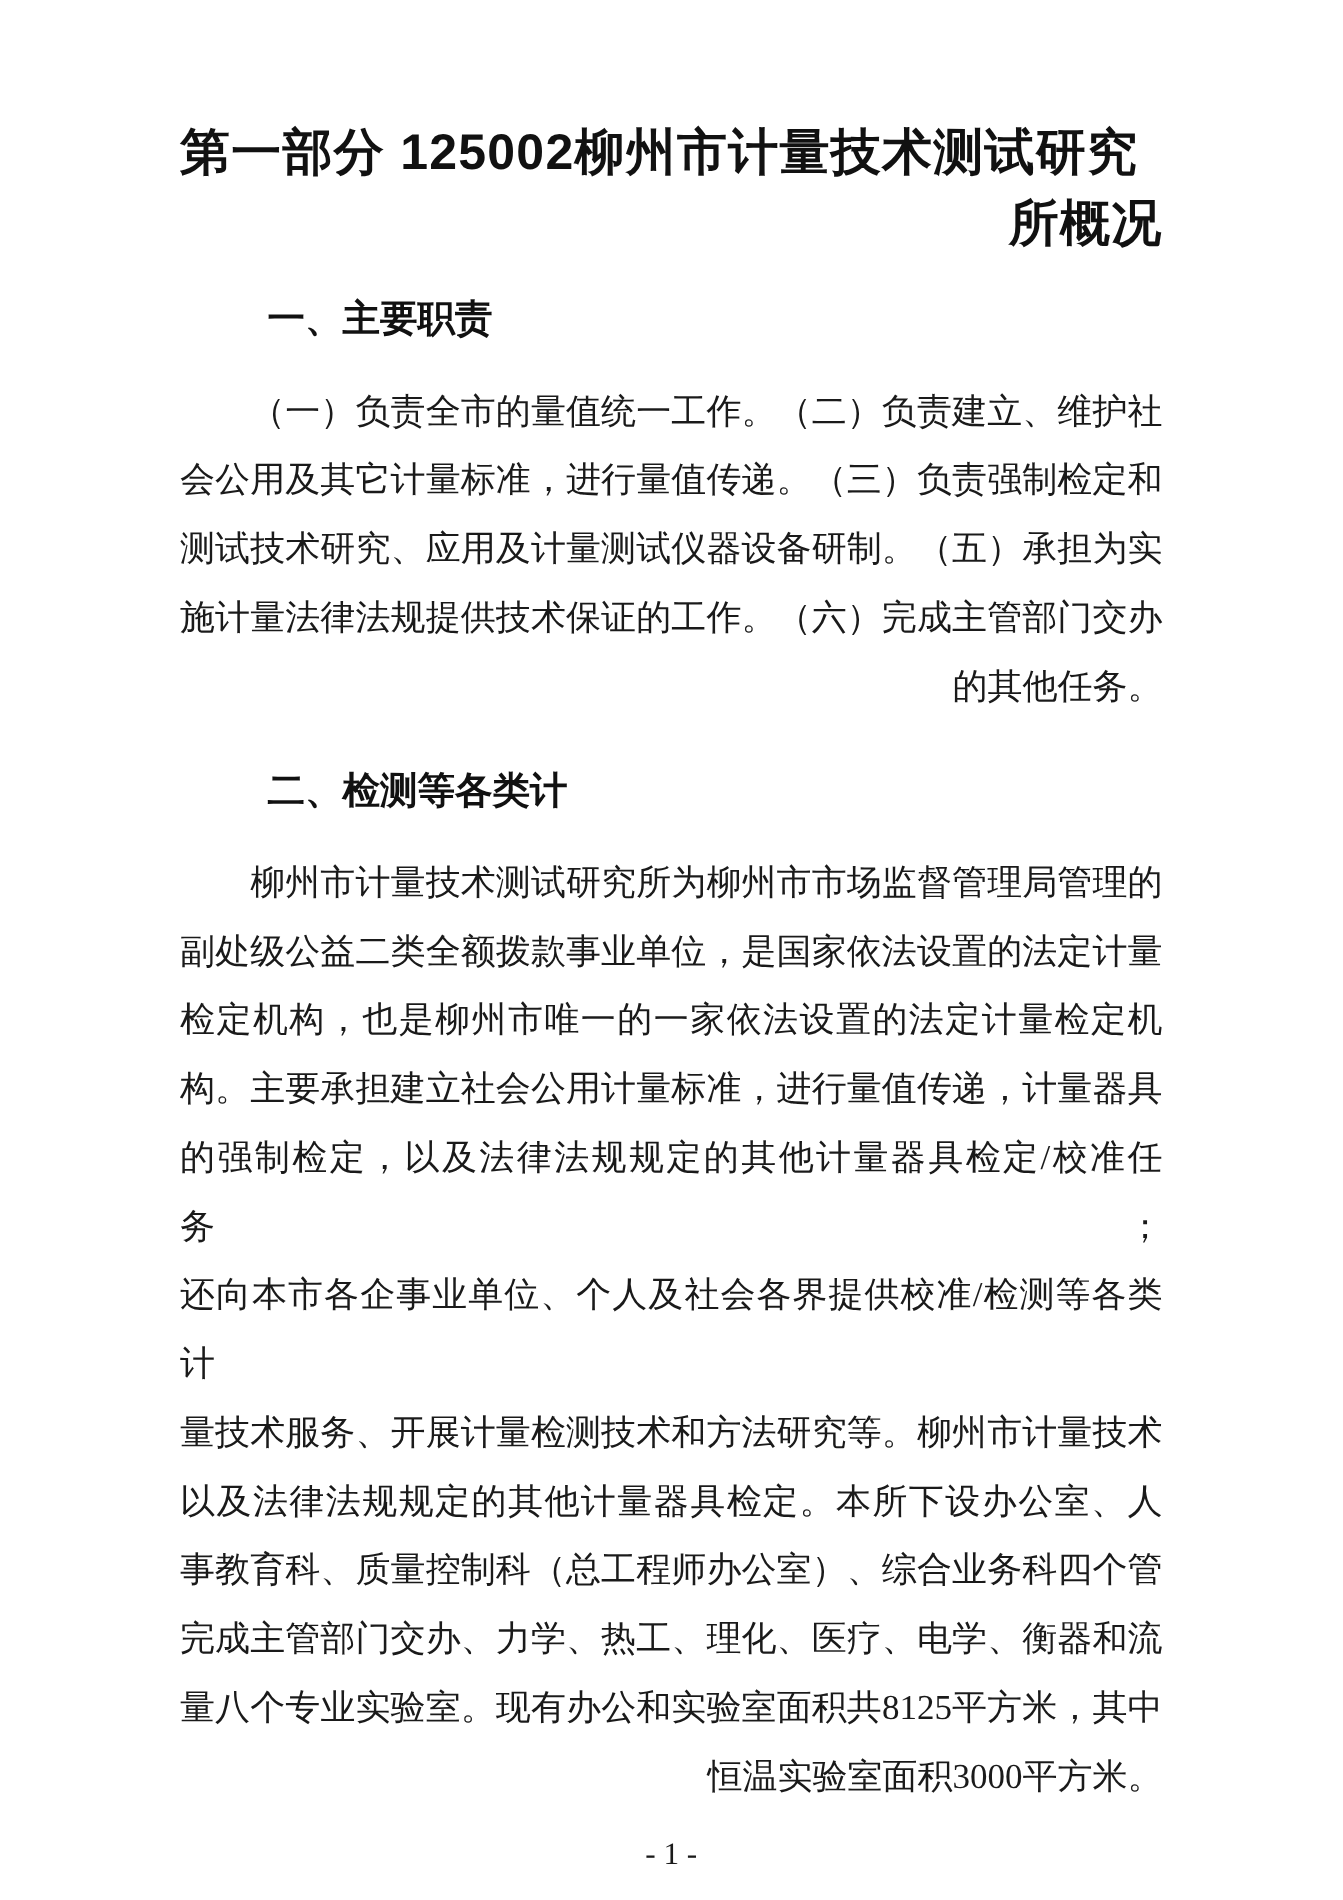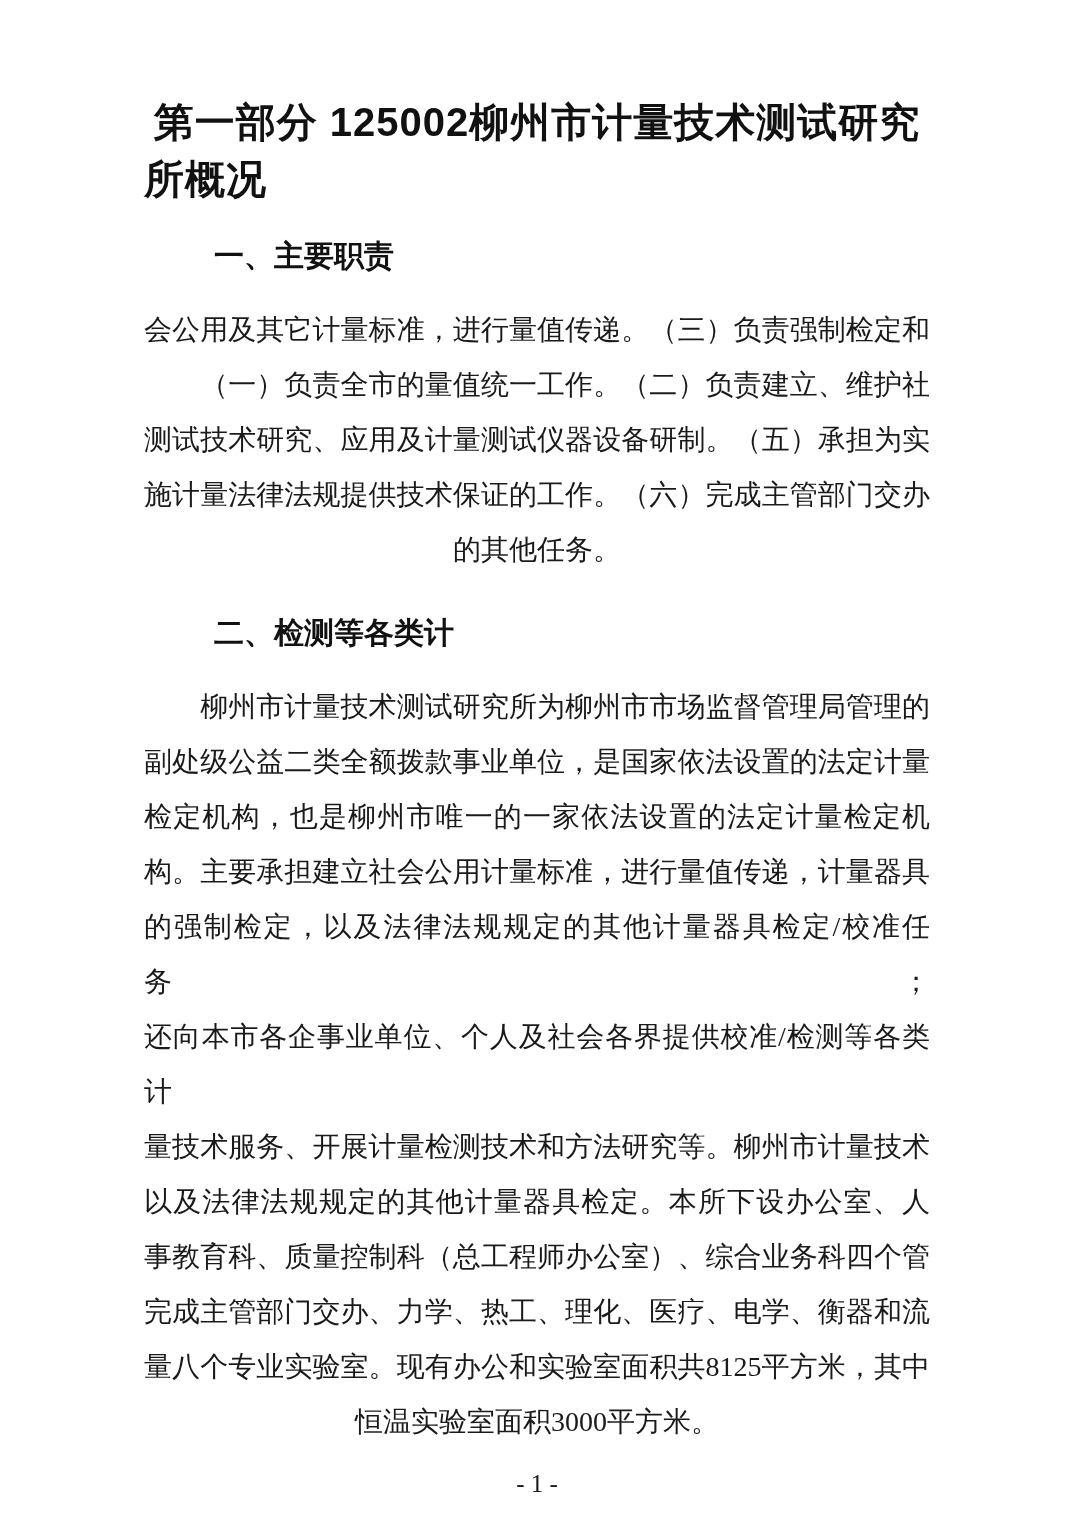--- a/index.html
+++ b/index.html
@@ -23,43 +23,43 @@
   .doc-title {
     margin-top: 94px;
     text-align: center;
     font-family: "Liberation Sans", sans-serif;
     font-weight: 700;
     font-size: 40px;
     line-height: 57px;
     color: #111111;
     letter-spacing: 1px;
   }
-  .doc-title .line { text-align: left; }
-  .doc-title .line.just { text-align: center; text-align-last: auto; margin-top: 35px; }
+  .doc-title .line { text-align: right; }
+  .doc-title .line.just { text-align: left; text-align-last: auto; margin-top: 35px; }
   .section-heading {
     margin: 0;
     margin-top: 28px;
     padding-left: 70px;
     font-family: Liberation Sans, sans-serif;
     font-weight: 700;
     font-size: 30px;
     line-height: 40px;
     color: #111111;
   }
   .heading-2 {
     margin-top: 36px;
   }
   .paragraph {
     margin-top: 26px;
     font-size: 28px;
     line-height: 55px;
     color: #1a1a1a;
   }
   .paragraph .line {
-    text-align: center;
+    text-align: right;
   }
   .paragraph .line.just {
     text-align: justify;
     text-align-last: justify;
   }
   .page-number {
     position: absolute;
     left: 0;
     right: 0;
     bottom: 22px;
@@ -76,22 +76,22 @@
   <div class="content">
 
     <h1 class="doc-title">
         <div class="line just">第一部分 125002柳州市计量技术测试研究</div>
         <div class="line">所概况</div>
       </h1>
 
     <h2 class="section-heading heading-1">一、主要职责</h2>
 
     <div class="paragraph">
+        <div class="line just">　　（一）负责全市的量值统一工作。（二）负责建立、维护社</div>
         <div class="line just">会公用及其它计量标准，进行量值传递。（三）负责强制检定和</div>
-        <div class="line just">　　（一）负责全市的量值统一工作。（二）负责建立、维护社</div>
         <div class="line just">测试技术研究、应用及计量测试仪器设备研制。（五）承担为实</div>
         <div class="line just">施计量法律法规提供技术保证的工作。（六）完成主管部门交办</div>
         <div class="line">的其他任务。</div>
       </div>
 
     <h2 class="section-heading heading-2">二、检测等各类计</h2>
 
     <div class="paragraph">
         <div class="line just">　　柳州市计量技术测试研究所为柳州市市场监督管理局管理的</div>
         <div class="line just">副处级公益二类全额拨款事业单位，是国家依法设置的法定计量</div>

